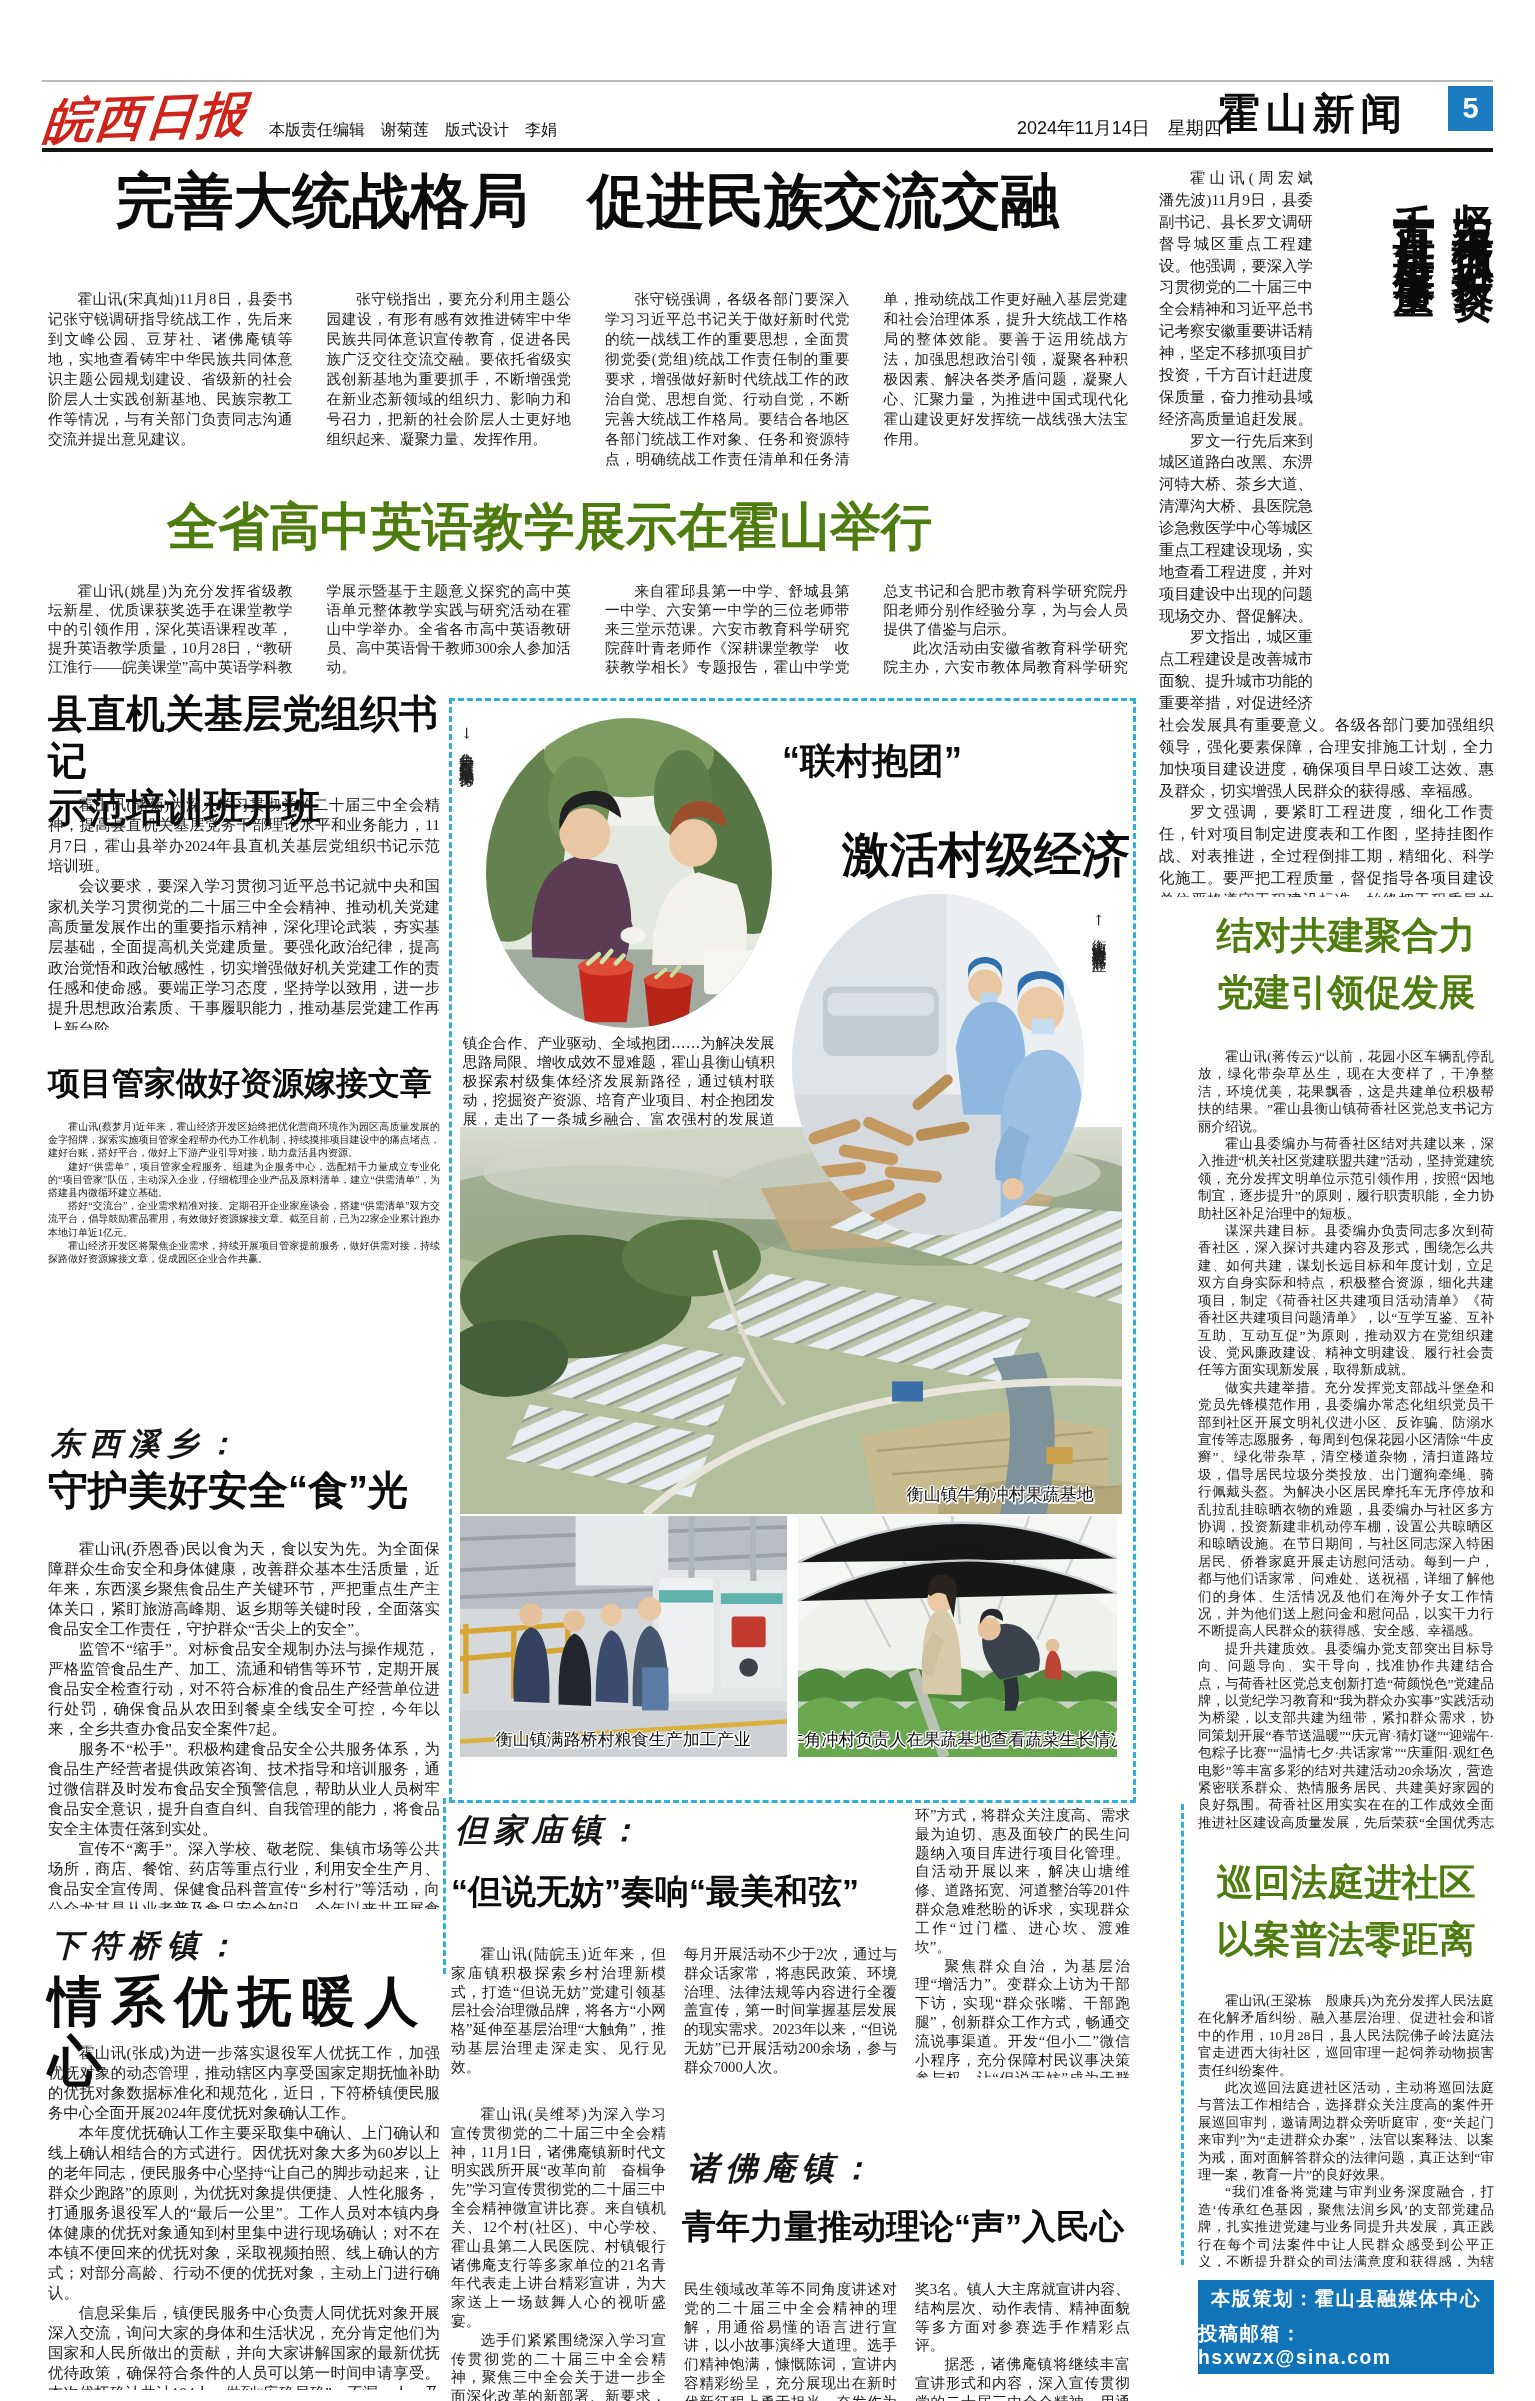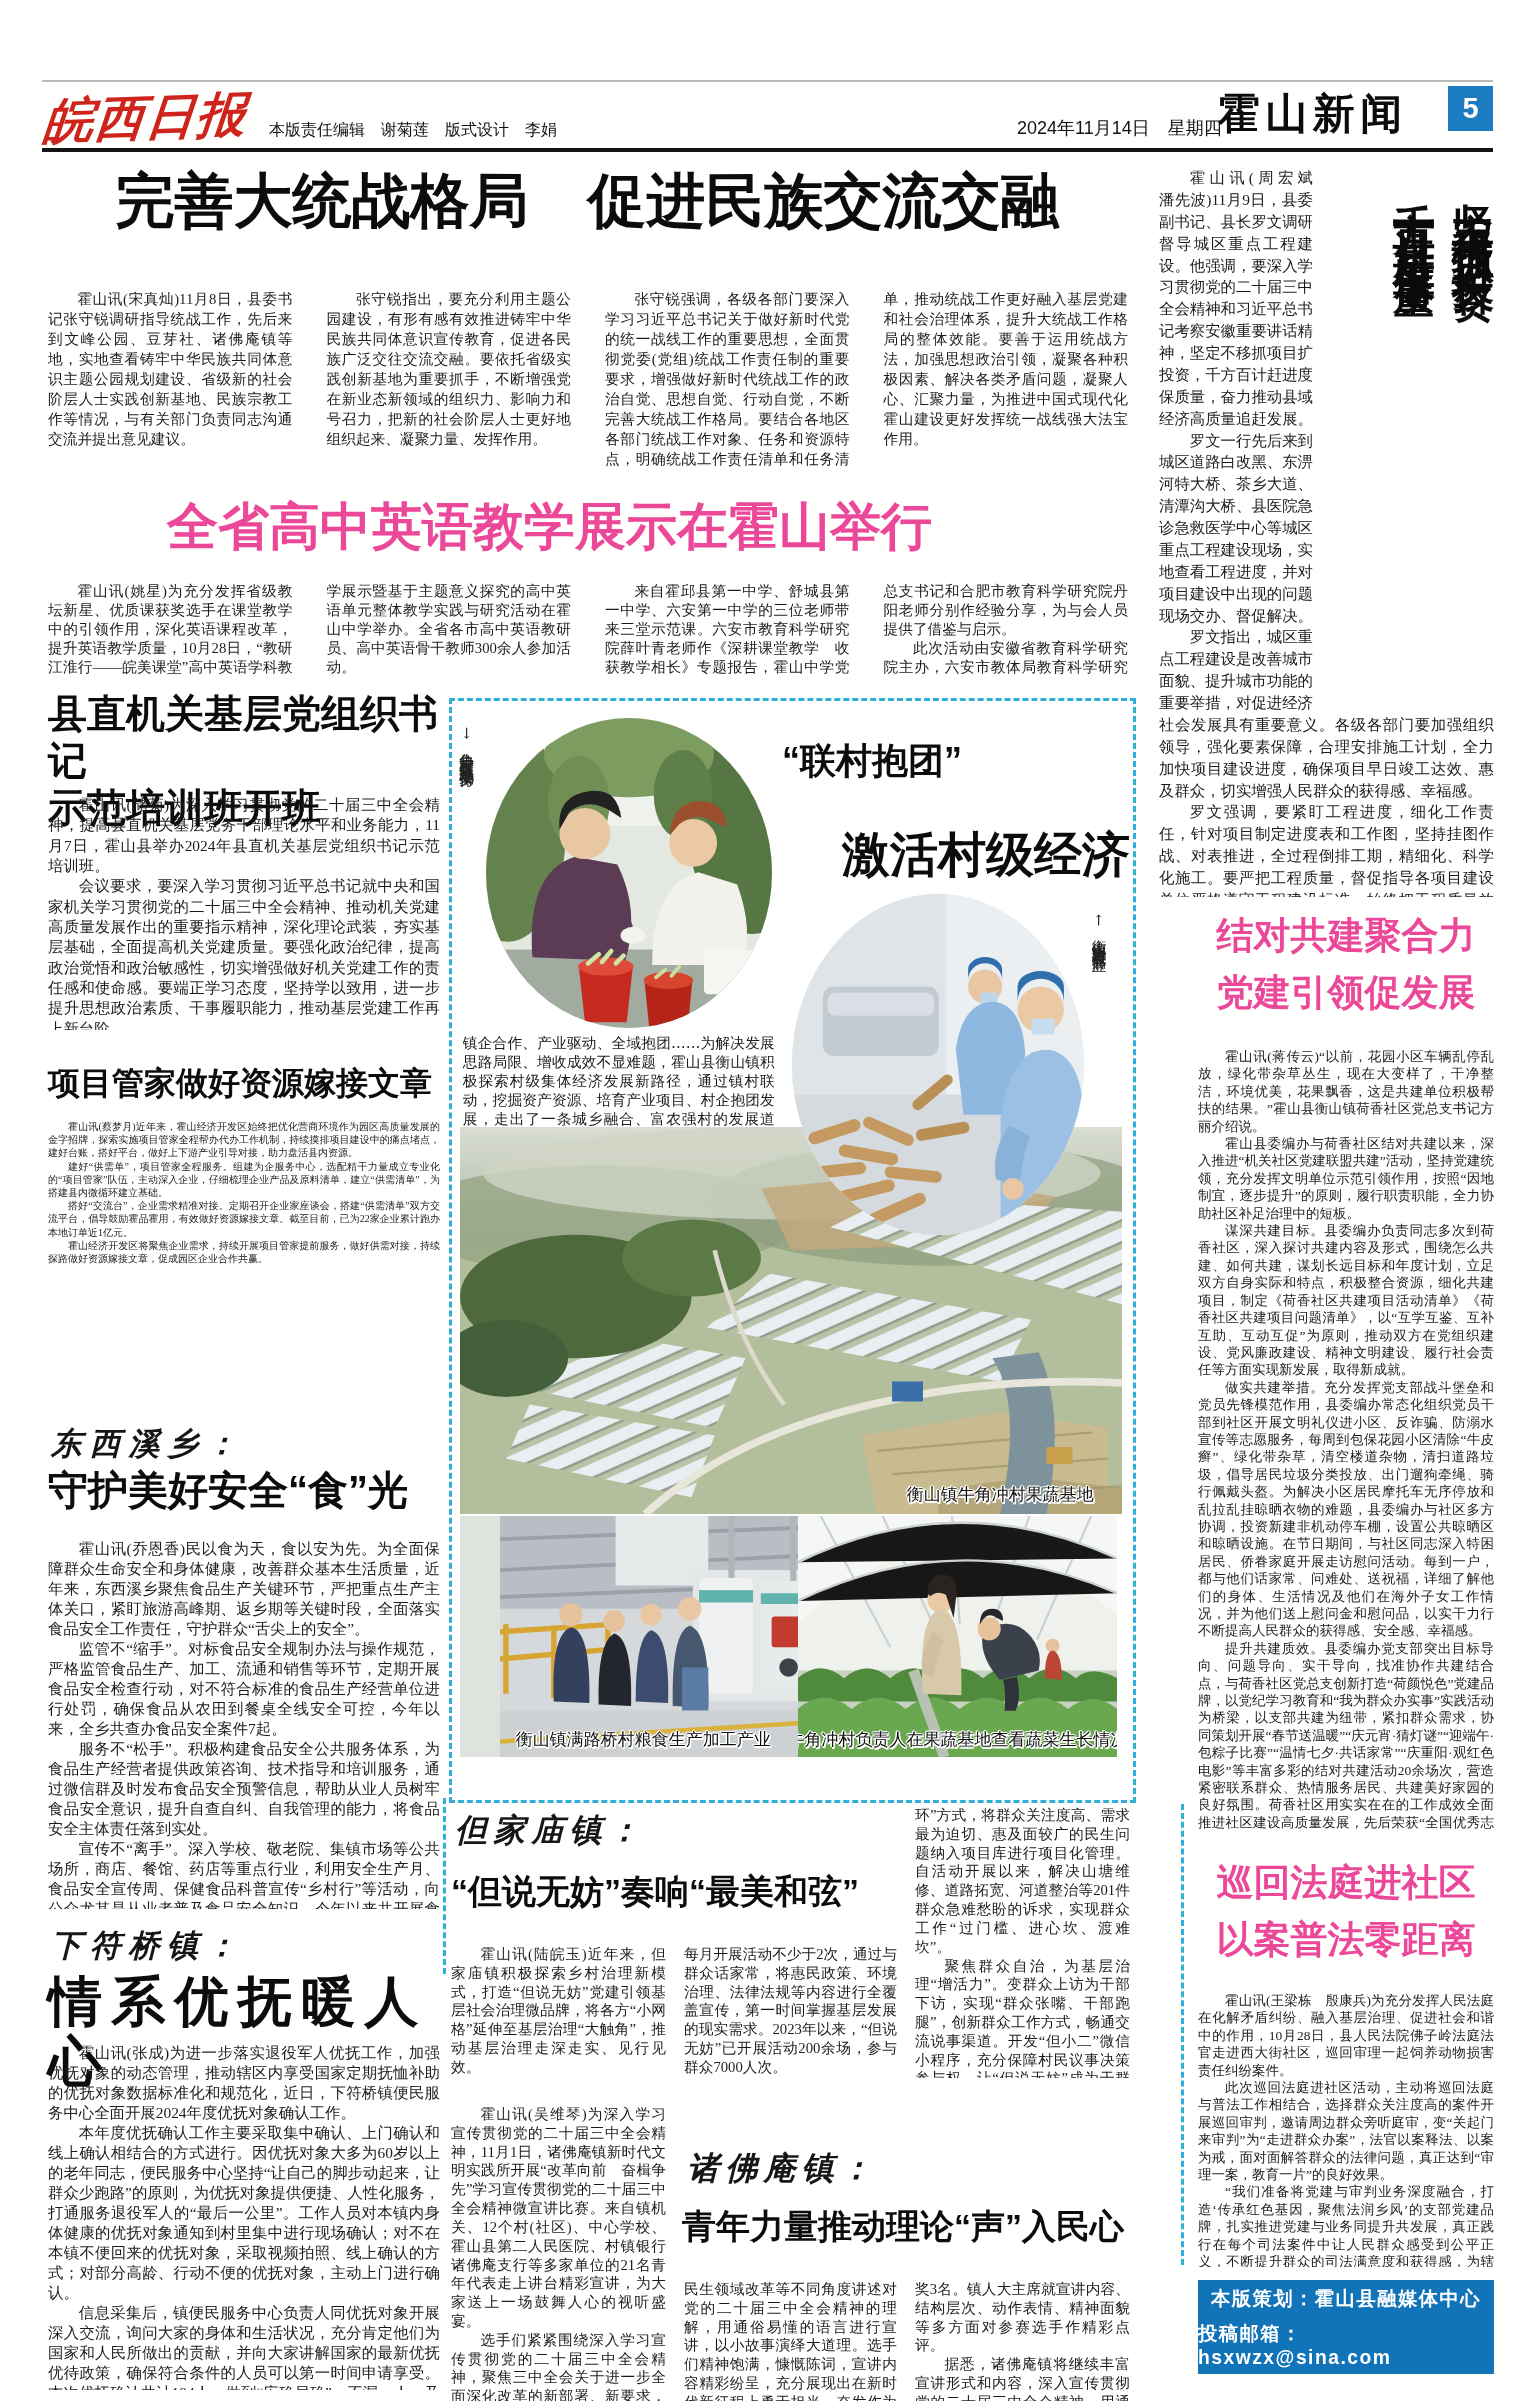--- a/index.html
+++ b/index.html
@@ -4,21 +4,21 @@
 <style>
   html,body{margin:0;padding:0;background:#ffffff;}
   #canvas{position:relative;width:1536px;height:2401px;background:#fffffe;overflow:hidden;
           font-family:"Liberation Serif",serif;color:#171717;}
   .abs{position:absolute;}
   .body-text{font-family:"Liberation Serif",serif;text-align:justify;color:#1b1b1b;overflow:hidden;}
   .body-text p{margin:0;text-indent:2em;}
   .noindent p:first-child{text-indent:0;}
   .cols4{column-count:4;column-gap:34px;column-fill:auto;height:100%;}
   .hl-sans{font-family:"Liberation Sans","DejaVu Sans",sans-serif;font-weight:900;color:#0c0c0c;line-height:1.12;}
-  .hl-serif{font-family:"Liberation Serif","DejaVu Serif",serif;font-weight:bold;color:#ec4899;line-height:1.14;}
+  .hl-serif{font-family:"Liberation Serif","DejaVu Serif",serif;font-weight:bold;color:#4d7c0f;line-height:1.14;}
   .kicker{font-family:"DejaVu Serif",serif;font-style:italic;font-weight:bold;color:#161616;}
   .center{text-align:center;}
   .vwrap{float:right;writing-mode:vertical-rl;height:509px;width:161px;margin:3.1px 0 14px 20px;
          font-family:"Liberation Serif",serif;font-weight:bold;color:#0b0b0b;}
   .vline{font-size:42px;letter-spacing:8.5px;line-height:1.0;margin-left:17px;}
   .vcap{writing-mode:vertical-rl;font-family:"DejaVu Serif",serif;font-size:14.7px;color:#222;letter-spacing:1.5px;}
   .photo{overflow:hidden;background:#dfe3de;}
   .photo svg{display:block;width:100%;height:100%;}
   .photo-cap{position:absolute;font-family:"DejaVu Serif",serif;font-size:17px;color:#101010;white-space:nowrap;
      text-shadow:-1.5px 0 #fff,1.5px 0 #fff,0 -1.5px #fff,0 1.5px #fff,-0.8px -0.8px #fff,0.8px 0.8px #fff,1.5px 1.5px #fff;}
@@ -241,21 +241,21 @@
         <path d="M690 300 q40 60 10 202 l60 0 q26 -130 -10 -210 z" fill="#7d929b"></path>
 
         <path d="M240 502 q120 -110 330 -150 q140 -28 288 -20" stroke="#e8e5da" stroke-width="10" fill="none"></path>
         <path d="M420 360 q-60 -80 -90 -200" stroke="#ddd9cc" stroke-width="6" fill="none"></path>
         <rect x="560" y="330" width="40" height="26" fill="#3a6ea8"></rect>
         <rect x="760" y="415" width="34" height="22" fill="#caa24e"></rect>
       </svg>
       <div class="photo-cap" style="right:28px;bottom:7.7px;">衡山镇牛角冲村果蔬基地</div>
     </div>
 
-    <div class="abs photo" style="left:7.7px;top:815px;width:327px;height:241px;padding-left:40px;">
+    <div class="abs photo" style="left:7.7px;top:815px;width:327px;height:241px;">
       <svg viewBox="0 0 424 312" preserveAspectRatio="xMidYMid slice">
         <rect width="424" height="312" fill="#d6d9db"></rect>
         <rect width="424" height="120" fill="#b9bec4"></rect>
         <g stroke="#9aa1a8" stroke-width="5">
             <path d="M0 30 L424 14"></path>
             <path d="M0 70 L424 50"></path>
             <path d="M0 105 L424 88"></path>
           </g>
         <rect x="150" y="0" width="120" height="90" fill="#e6e9ea"></rect>
 

